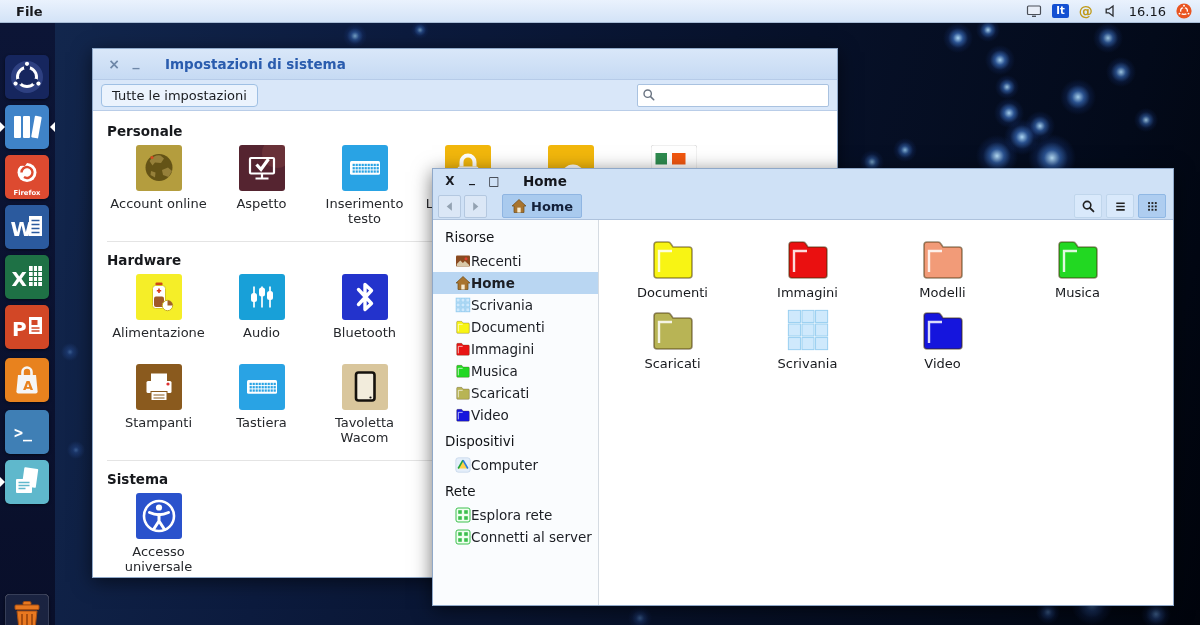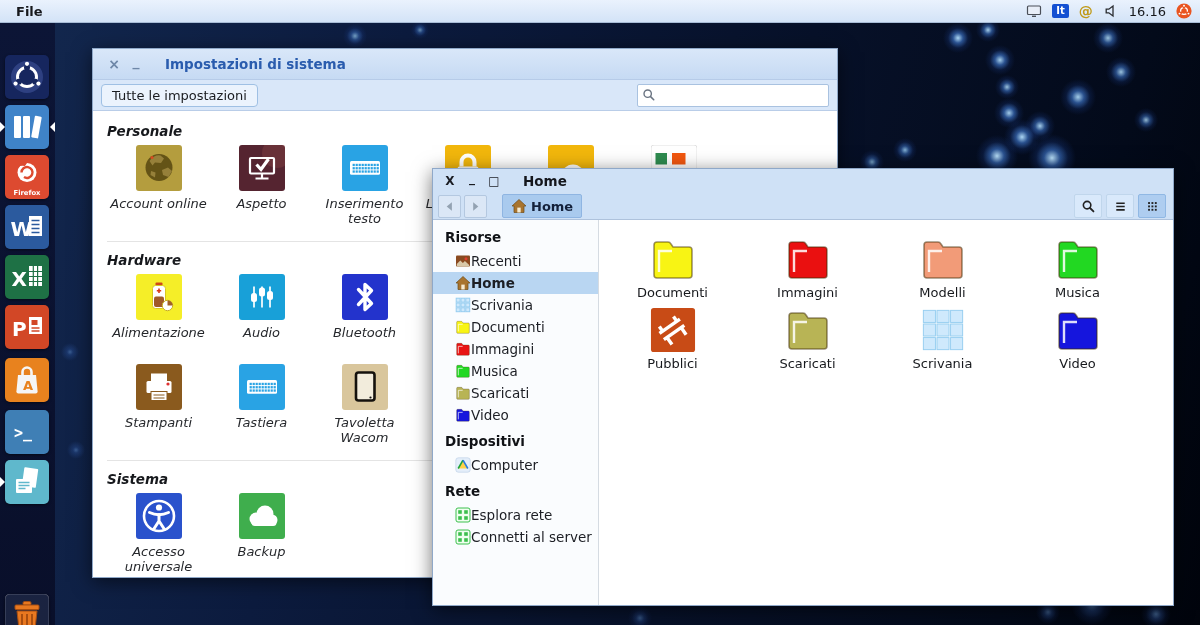--- a/index.html
+++ b/index.html
@@ -83,21 +83,21 @@
   .all-settings{font-family:inherit;font-size:13px;background:#ebf3fd;
                 border:1px solid #9fc0e4;border-radius:4px;padding:3px 10px;color:#1a1c20;}
   .searchbox{margin-left:auto;width:182px;height:21px;background:#fff;
              border:1px solid #a9c2e0;border-radius:2px;display:flex;align-items:center;
              padding:0 4px;gap:3px;}
   .searchbox svg{width:14px;height:14px;}
   .searchbox input{border:none;outline:none;flex:1;min-width:0;font-size:12px;
                    background:transparent;font-family:inherit;}
 
   .s-content{padding:2px 14px 0;background:#fff;height:466px;overflow:hidden;box-sizing:border-box;}
-  .settings-section{padding-top:6px;font-style:italic;}
+  .settings-section{padding-top:6px;}
   .settings-section.sep{border-top:1px solid #e4e4e4;margin-top:14px;}
   .sec-title{font-size:13.5px;font-weight:bold;color:#17191d;margin:4px 0 6px 0;}
   .tile-row{display:flex;}
   .tile-row + .tile-row{margin-top:24px;}
   .tile{width:103px;display:flex;flex-direction:column;align-items:center;}
   .tile-icon{width:46px;height:46px;}
   .tile-icon svg{width:46px;height:46px;display:block;}
   .tile-label{font-size:13px;color:#26282c;text-align:center;line-height:1.18;margin-top:5px;}
 
   
@@ -112,21 +112,21 @@
   .path-btn svg{width:14px;height:14px;}
   .tool-right{margin-left:auto;display:flex;gap:4px;padding-right:2px;}
   .tool-btn{width:26px;height:22px;background:#d9e9fb;border:1px solid #c0d6ec;
             border-radius:2px;display:flex;align-items:center;justify-content:center;}
   .tool-btn svg{width:15px;height:15px;}
   .tool-btn.active{background:#aecdf0;border-color:#90b8e4;}
 
   .f-body{position:absolute;top:51px;left:0;right:0;bottom:0;display:flex;}
   .sidebar{width:166px;background:#fafcfe;border-right:1px solid #d5dbe2;
            padding-top:2px;overflow:hidden;box-sizing:border-box;}
-  .side-sec-title{font-weight:bold;font-size:13.5px;color:#101216;padding:7px 0 5px 12px;}
+  .side-sec-title{font-weight:normal;font-size:13.5px;color:#101216;padding:7px 0 5px 12px;}
   .side-item{display:flex;align-items:center;height:22px;padding-left:22px;
              font-size:13.5px;color:#1c1e24;}
   .side-item.selected{background:#b9d6f2;font-weight:bold;}
   .side-icon{width:16px;height:16px;display:flex;flex:none;}
   .side-icon svg{width:16px;height:16px;}
 
   .f-main{flex:1;background:#fff;padding:12px 0 0 6px;}
   .files-grid{display:grid;grid-template-columns:repeat(4,135px);}
   .file-cell{display:flex;flex-direction:column;align-items:center;padding:4px 0 3px;}
   .file-icon{width:48px;height:46px;display:flex;align-items:flex-end;}
@@ -474,32 +474,20 @@
                 <svg xmlns="http://www.w3.org/2000/svg" viewBox="0 0 46 46">
                   <rect x="0" y="0" width="46" height="46" rx="3" fill="#2a52cc"></rect>
                   <circle cx="23" cy="23" r="15" fill="none" stroke="#fff" stroke-width="2.6"></circle>
                   <circle cx="23" cy="14.5" r="3.1" fill="#fff"></circle>
                   <path d="M13.5 19.5 q9.5 4.5 19 0" fill="none" stroke="#fff" stroke-width="3" stroke-linecap="round"></path>
                   <path d="M23 21.5 v6.5 M23 28 l-5.5 8.5 M23 28 l5.5 8.5" fill="none" stroke="#fff" stroke-width="3" stroke-linecap="round"></path>
                 </svg>
               </div>
               <div class="tile-label">Accesso universale</div>
             </div>
-            <div class="tile">
-              <div class="tile-icon">
-                <svg xmlns="http://www.w3.org/2000/svg" viewBox="0 0 46 46">
-                  <rect x="0" y="0" width="46" height="46" rx="3" fill="#3fae4d"></rect>
-                  <circle cx="17" cy="26" r="6.5" fill="#fff"></circle>
-                  <circle cx="26" cy="21" r="8.5" fill="#fff"></circle>
-                  <circle cx="33" cy="27" r="5.5" fill="#fff"></circle>
-                  <rect x="12.5" y="26" width="25" height="7" rx="3.5" fill="#fff"></rect>
-                </svg>
-              </div>
-              <div class="tile-label">Backup</div>
-            </div>
           </div>
         </div>
       </div>
   </div>
 
   <div class="window home-window">
     <div class="titlebar">
       <span style="width:10px"></span>
       <span class="wc">X</span>
       <span style="width:8px"></span>
@@ -711,31 +699,20 @@
               <span class="file-icon">
                 <svg xmlns="http://www.w3.org/2000/svg" viewBox="0 0 48 46">
                   <path d="M5 39 V9 q0-3 3-3 h11 q2 0 3 2 l2 3 h16 q3 0 3 3 v25 q0 3-3 3 H8 q-3 0-3-3 z" fill="#22d822" stroke="rgba(60,40,0,.5)" stroke-width="1.6"></path>
                   <path d="M10 36 V15 h13" fill="none" stroke="rgba(255,255,255,.85)" stroke-width="2.4"></path>
                 </svg>
               </span>
               <span class="file-label">Musica</span>
             </div>
             <div class="file-cell">
               <span class="file-icon">
-                <svg xmlns="http://www.w3.org/2000/svg" viewBox="0 0 48 48">
-                  <rect x="1" y="1" width="46" height="46" rx="3" fill="#c84b16"></rect>
-                  <g transform="rotate(-35 24 25)" stroke="#fff" stroke-width="3.6" fill="none">
-                    <path d="M11 19 h26 M11 27 h26 M15 19 v-6 M33 19 v-6 M15 27 v9 M33 27 v9"></path>
-                  </g>
-                </svg>
-              </span>
-              <span class="file-label">Pubblici</span>
-            </div>
-            <div class="file-cell">
-              <span class="file-icon">
                 <svg xmlns="http://www.w3.org/2000/svg" viewBox="0 0 48 46">
                   <path d="M5 39 V9 q0-3 3-3 h11 q2 0 3 2 l2 3 h16 q3 0 3 3 v25 q0 3-3 3 H8 q-3 0-3-3 z" fill="#b8b455" stroke="rgba(60,40,0,.5)" stroke-width="1.6"></path>
                   <path d="M10 36 V15 h13" fill="none" stroke="rgba(255,255,255,.85)" stroke-width="2.4"></path>
                 </svg>
               </span>
               <span class="file-label">Scaricati</span>
             </div>
             <div class="file-cell">
               <span class="file-icon">
                 <svg xmlns="http://www.w3.org/2000/svg" viewBox="0 0 48 48">

